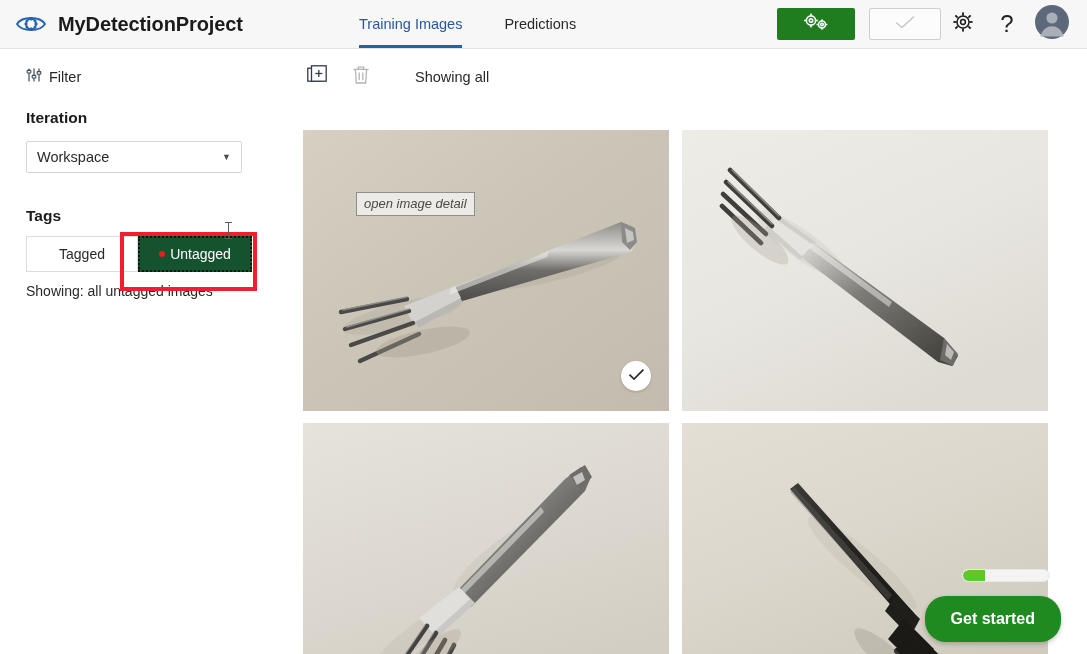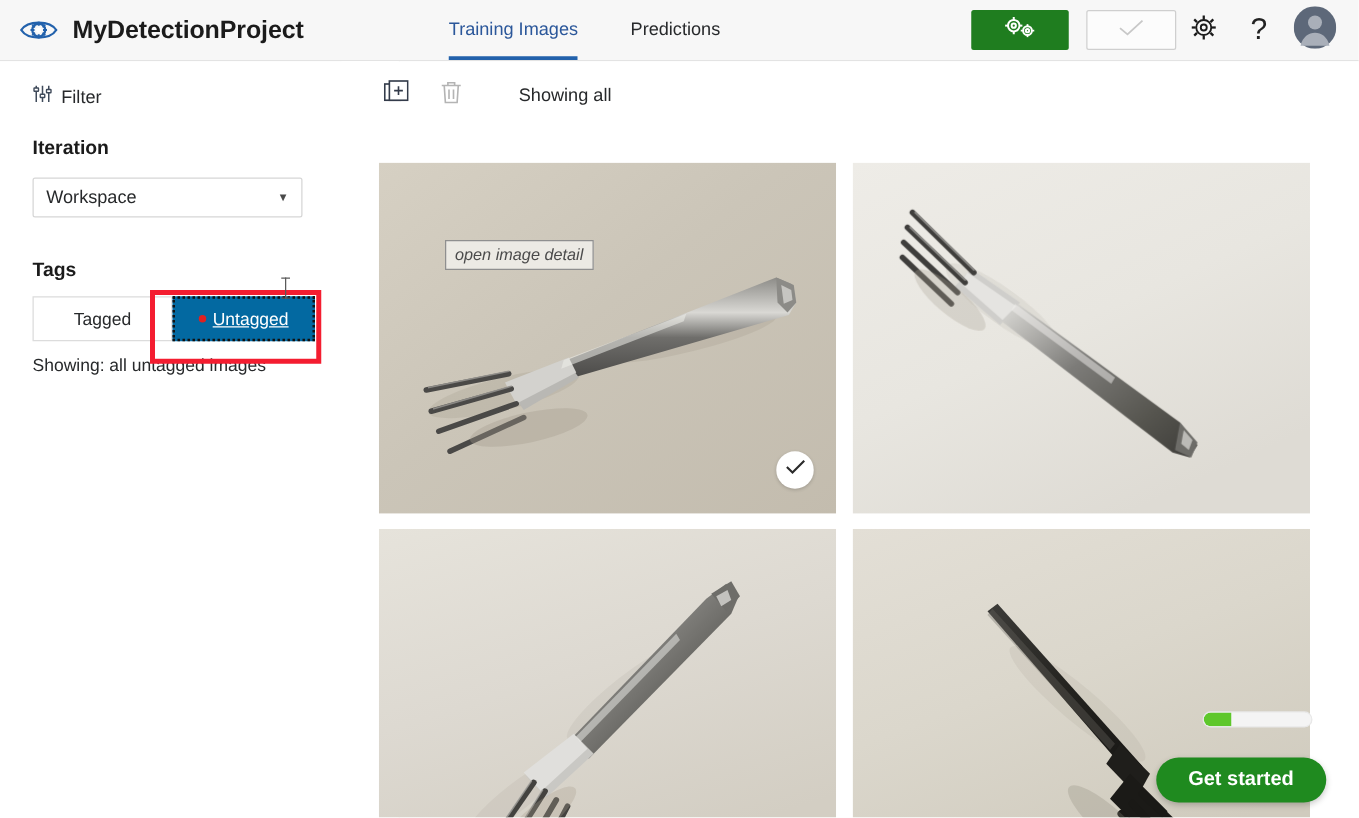--- a/index.html
+++ b/index.html
@@ -66,23 +66,22 @@
   .select-value { font-size: 14.5px; color: #27292b; }
   .select-caret { margin-left: auto; font-size: 9px; color: #4a4a4a; }
   .tags-head { display: flex; align-items: center; margin-top: 34px; margin-bottom: 11px; }
   .tags-title { font-size: 15.5px; color: #1b1b1b; font-weight: 600; }
   .toggle-group { display: flex; align-items: stretch; height: 36px; width: 226px; }
   .toggle-btn {
     flex: 1; display: flex; align-items: center; justify-content: center;
     font-size: 14px; cursor: pointer; border: 1px solid #dcdcdc; background: #fff; color: #27292b;
   }
   .toggle-btn.selected {
-    background: #0369a1; color: #ffffff; border: 2px dotted #111111;
+    background: #14532d; color: #ffffff; border: 2px dotted #111111;
     gap: 5px;
-    text-decoration: underline;
   }
   .tag-dot { width: 6px; height: 6px; border-radius: 50%; background: #e02020; display: inline-block; }
   .showing-text { font-size: 14px; color: #27292b; margin-top: 11px; }
 
   
   .annot-rect {
     position: absolute; left: 120px; top: 232px; width: 137px; height: 59px;
     border: 4px solid #f41d30; background: transparent; pointer-events: none;
   }
   .caret-mark {
@@ -129,21 +128,21 @@
     box-shadow: 0 1px 3px rgba(0,0,0,0.18);
   }
 
   
   .progress-track {
     position: absolute; right: 37px; bottom: 72px; width: 88px; height: 13px;
     background: #f4f4f4; border-radius: 7px; border: 1px solid #e8e8e8; overflow: hidden;
   }
   .progress-fill { height: 100%; background: #5ec72b; border-radius: 7px 0 0 7px; }
   .get-started {
-    position: absolute; right: 26px; bottom: 12px; height: 36px; padding: 0 26px;
+    position: absolute; right: 26px; bottom: 12px; height: 46px; padding: 0 26px;
     background: #1f8a1f; color: #fff; border: none; border-radius: 21px;
     font-size: 16px; font-weight: 600; cursor: pointer;
     display: flex; align-items: center; justify-content: center;
     box-shadow: 0 2px 5px rgba(0,0,0,0.22);
     font-family: "Liberation Sans", sans-serif;
   }
 </style>
 </head>
 <body>
 

